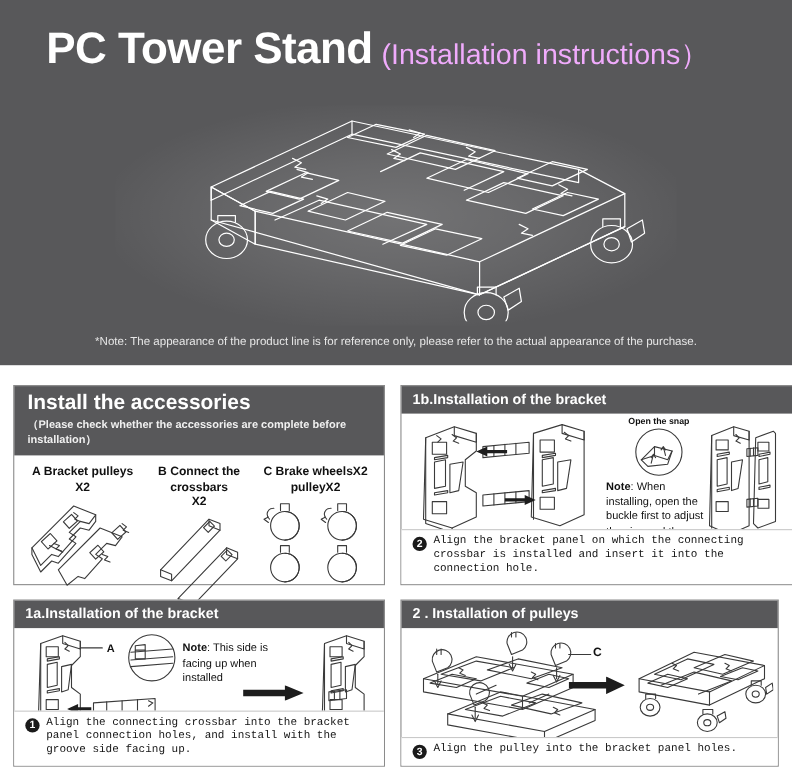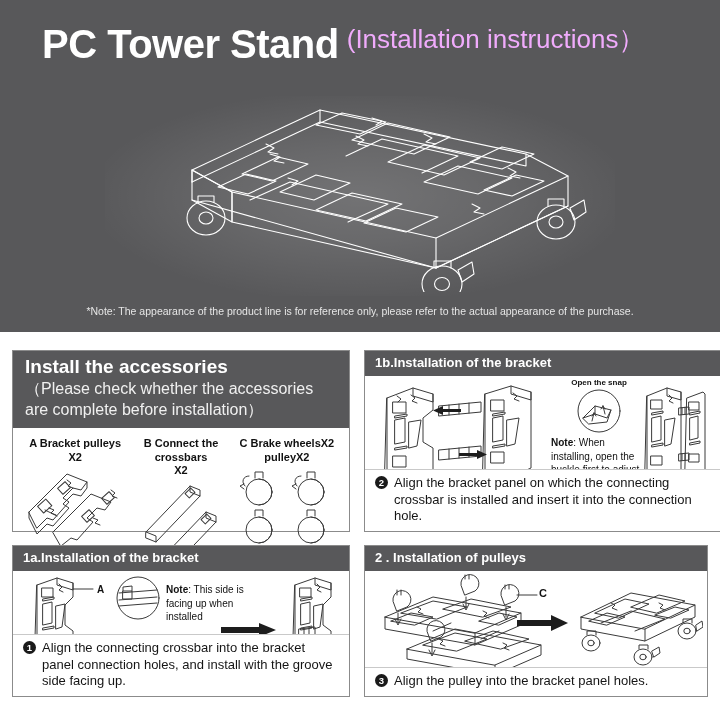--- a/index.html
+++ b/index.html
@@ -14,21 +14,21 @@
   
   .hero {
     position: absolute; left: 0; top: 0; width: 720px; height: 332px;
     background: #58585a;
     overflow: hidden;
   }
   .hero-title {
     position: absolute; left: 42px; top: 22px;
     white-space: nowrap;
     color: #ffffff;
-    display: flex; align-items: flex-start;
+    display: flex; align-items: flex-end;
   }
   .hero-title .main {
     font-size: 40px; font-weight: bold; letter-spacing: -0.5px;
     color: #ffffff;
   }
   .hero-title .sub {
     font-size: 26px; font-weight: normal; margin-left: 8px; color: #f0abfc;
   }
   .hero-glow {
     position: absolute; left: 105px; top: 96px; width: 510px; height: 200px;
@@ -56,21 +56,21 @@
   .p-1a   { left: 12px;  top: 205px; width: 338px; height: 152px; }
   .p-2    { left: 364px; top: 205px; width: 344px; height: 152px; }
 
   .panel-head {
     background: #58585a; color: #ffffff;
     padding: 5px 10px 6px 10px;
   }
   .panel-head.big { padding: 6px 10px 7px 12px; }
   .head-title { font-size: 19px; font-weight: bold; line-height: 1.1; }
   .head-title.small { font-size: 13px; font-weight: bold; }
-  .head-sub { font-size: 16px; font-weight: normal; margin-top: 1px; color: #f0f0f0; }
+  .head-sub { font-size: 10px; font-weight: bold; margin-top: 1px; color: #f0f0f0; }
 
   
   .acc-cols { display: flex; justify-content: space-between; padding: 9px 10px 0 10px; }
   .acc-col { width: 33%; text-align: center; }
   .acc-col .lbl { font-size: 11px; font-weight: bold; color: #111; line-height: 1.25; }
   .acc-col .lbl .qty { font-weight: bold; }
   .acc-art { margin-top: 4px; display: flex; justify-content: center; }
 
   
   .caption {
@@ -81,21 +81,21 @@
     background: #fff;
   }
   .step-badge {
     flex: 0 0 auto;
     width: 13px; height: 13px; border-radius: 50%;
     background: #1a1a1a; color: #fff;
     font-size: 9.5px; font-weight: bold;
     display: flex; align-items: center; justify-content: center;
     margin-top: 1px;
   }
-  .caption-text { font-size: 13px; line-height: 1.28; color: #151515; }
+  .caption-text { font-size: 10px; line-height: 1.28; color: #151515; font-family: Liberation Mono, monospace; }
 
   .note-box { font-size: 10px; line-height: 1.35; color: #111; }
   .note-box b { font-weight: bold; }
   .tiny-label { font-size: 8px; font-weight: bold; color: #111; }
   .big-label { font-size: 11px; font-weight: bold; color: #111; }
 
   svg { display: block; }
   .ln { fill: none; stroke: #3a3a3a; stroke-width: 1; stroke-linejoin: round; stroke-linecap: round; }
   .lnw { fill: none; stroke: #ffffff; stroke-width: 1.1; stroke-linejoin: round; stroke-linecap: round; }
   .arrow { fill: #1d1d1d; }

